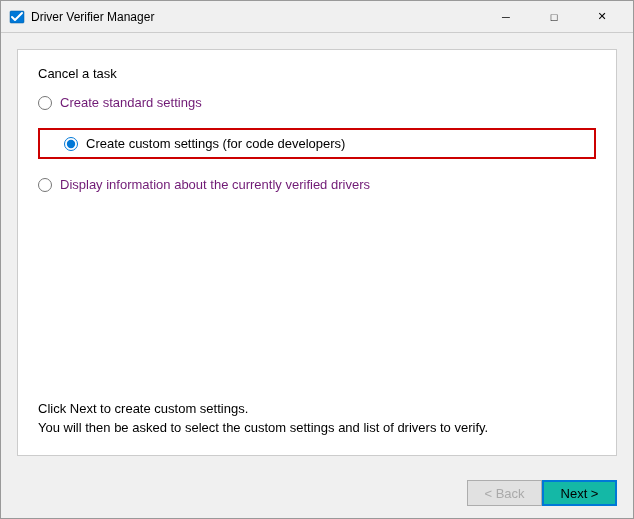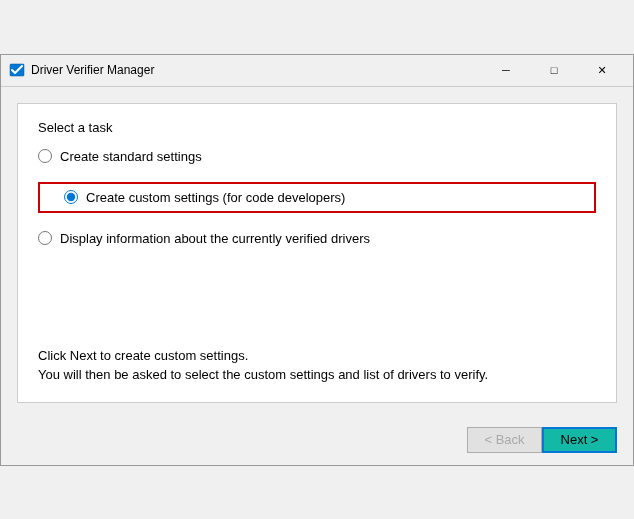--- a/index.html
+++ b/index.html
@@ -9,21 +9,21 @@
       background: #f0f0f0;
       display: flex;
       align-items: center;
       justify-content: center;
       width: 634px;
       height: 519px;
       overflow: hidden;
     }
     .window {
       width: 634px;
-      height: 412px;
+      height: 519px;
       background: #f0f0f0;
       border: 1px solid #999;
       display: flex;
       flex-direction: column;
     }
     .title-bar {
       background: #f0f0f0;
       height: 32px;
       display: flex;
       align-items: center;
@@ -85,21 +85,21 @@
     }
     .radio-item input[type="radio"] {
       margin-right: 8px;
       width: 14px;
       height: 14px;
       cursor: pointer;
       accent-color: #0078d7;
     }
     .radio-label {
       font-size: 13px;
-      color: #000000;
+      color: #701a75;
       cursor: pointer;
     }
     .highlighted-option {
       border: 2px solid #c00;
       padding: 6px 24px;
       margin-bottom: 18px;
       display: flex;
       align-items: center;
     }
     .highlighted-option input[type="radio"] {
@@ -162,21 +162,21 @@
     <span class="title-bar-title">Driver Verifier Manager</span>
     <div class="title-bar-controls">
       <button class="title-bar-btn">─</button>
       <button class="title-bar-btn">□</button>
       <button class="title-bar-btn close">✕</button>
     </div>
   </div>
 
   <div class="content">
     <div class="task-section">
-      <div class="section-label">Select a task</div>
+      <div class="section-label">Cancel a task</div>
 
       <div class="radio-item">
         <input type="radio" name="task" id="opt1" style="">
         <label for="opt1" class="radio-label">Create standard settings</label>
       </div>
 
       <div class="highlighted-option">
         <input type="radio" name="task" id="opt2" checked="" style="">
         <label for="opt2" class="radio-label">Create custom settings (for code developers)</label>
       </div>

